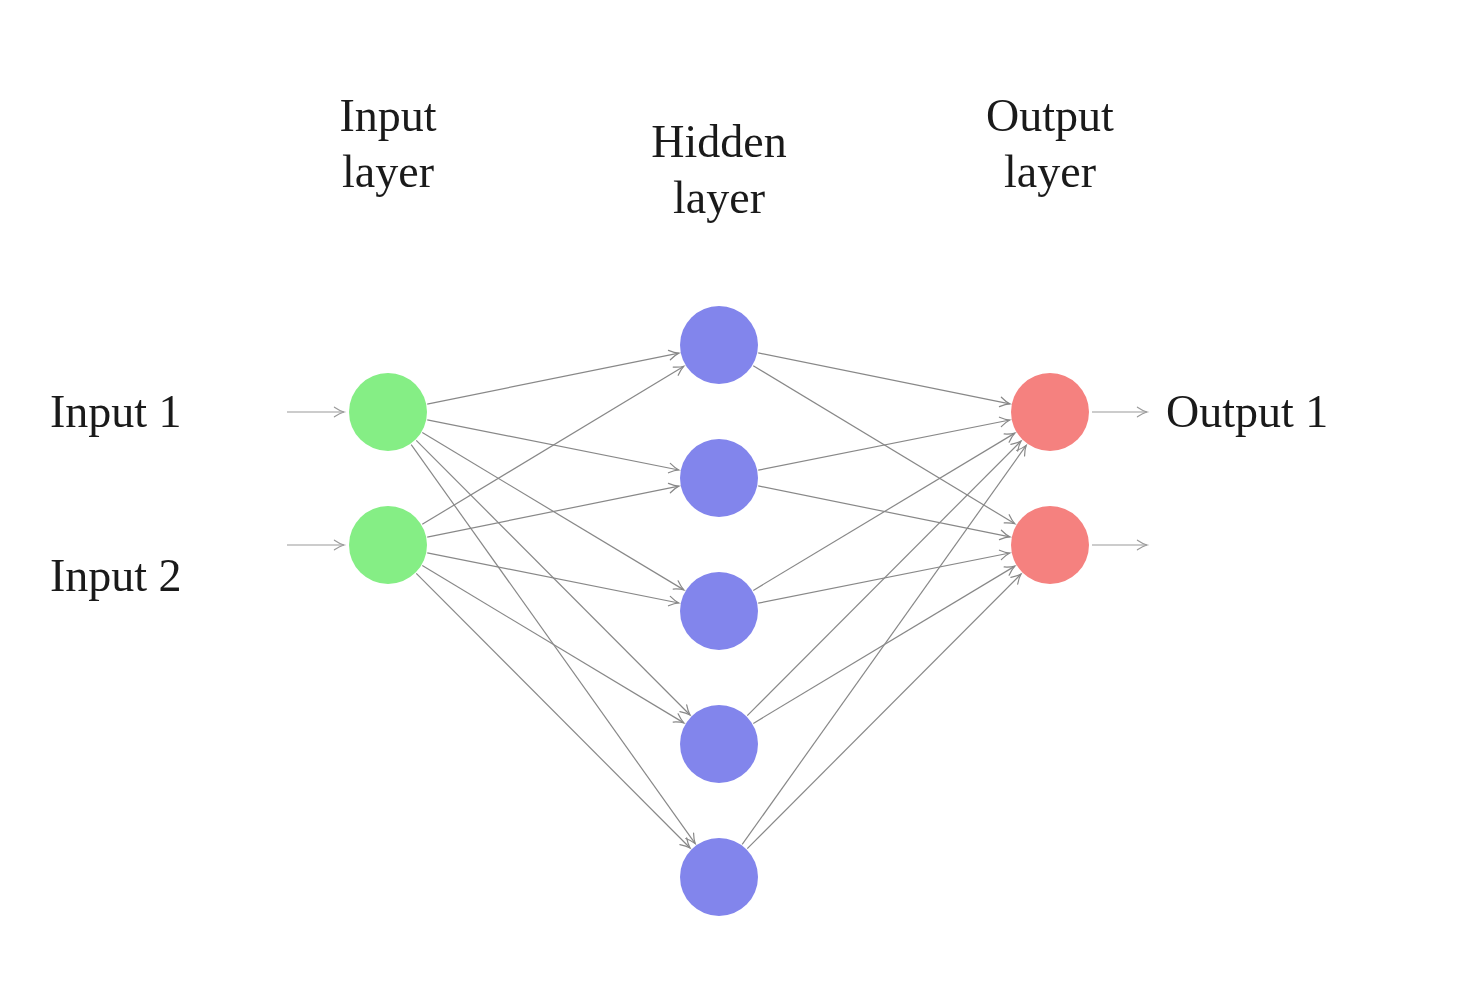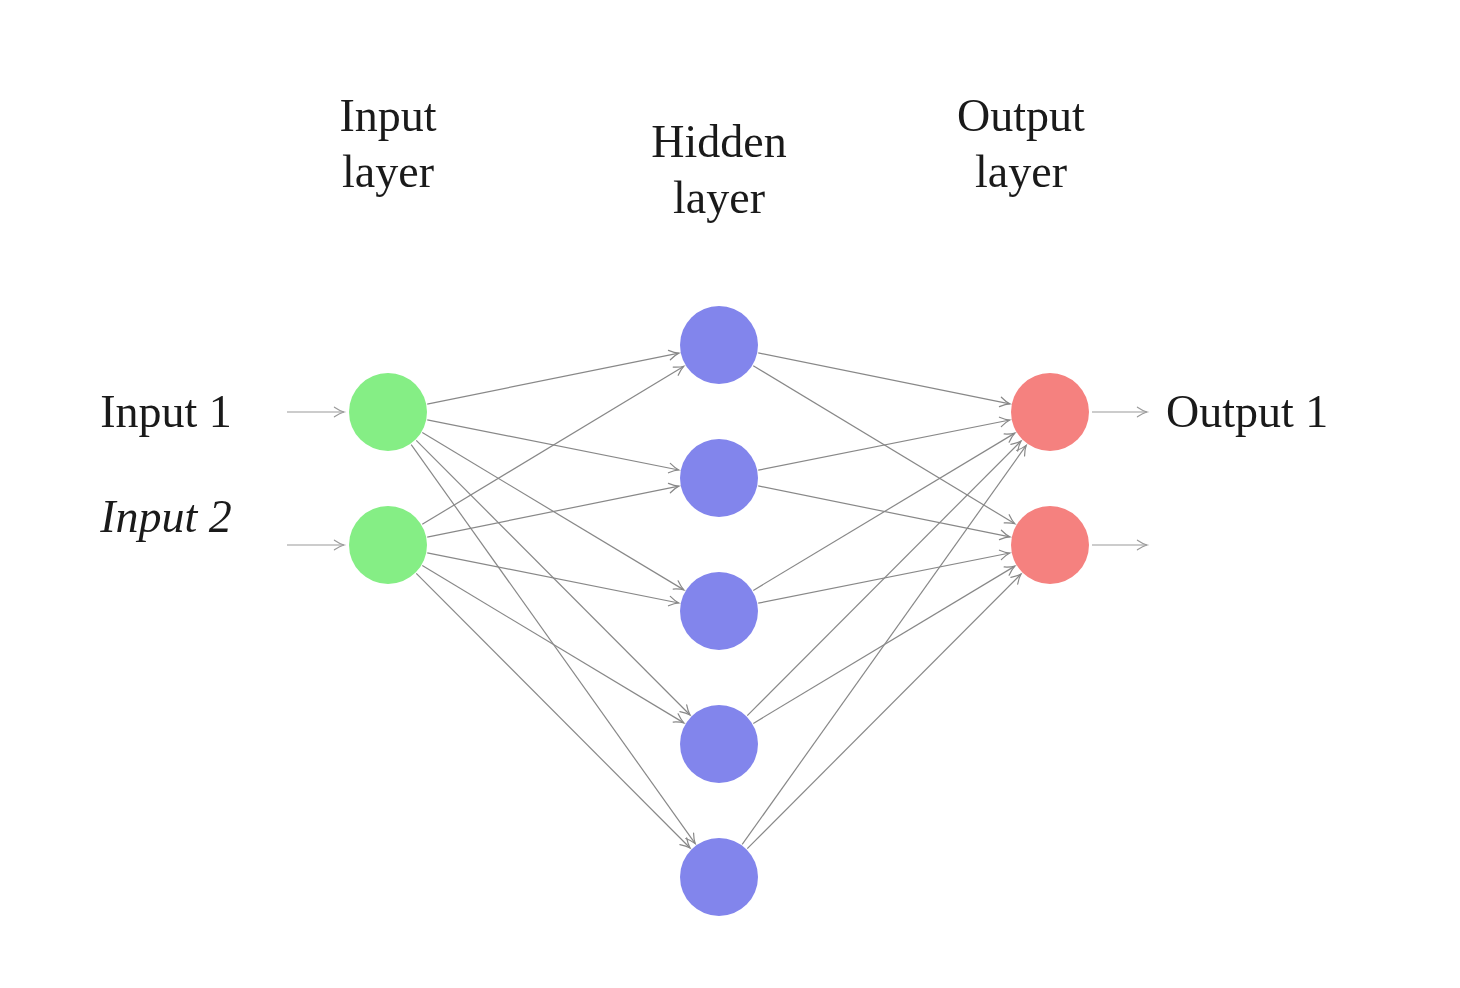--- a/index.html
+++ b/index.html
@@ -25,38 +25,38 @@
     position: absolute;
     top: 88px;
     width: 320px;
     text-align: center;
     font-size: 46px;
     line-height: 56px;
     white-space: nowrap;
   }
   #title-input  { left: 228px; }
   #title-hidden { left: 559px; margin-top: 26px; }
-  #title-output { left: 861px; text-align: center; }
+  #title-output { left: 890px; text-align: center; }
   .io-label {
     position: absolute;
     font-size: 46px;
     line-height: 50px;
     white-space: nowrap;
   }
   .io-left {
     left: 50px;
     width: 232px;
-    text-align: center;
+    text-align: left;
   }
   .io-right {
     left: 1166px;
     text-align: left;
   }
   #label-input-1  { top: 387px; }
-  #label-input-2  { top: 492px; font-style: italic; }
+  #label-input-2  { top: 551px; }
   #label-output-1 { top: 387px; }
   #label-output-2 { top: 520px; }
 </style>
 </head>
 <body>
 
 <div class="canvas" style="color: rgb(26, 26, 26);">
 
   <svg id="net" class="net" width="1460" height="988" viewBox="0 0 1460 988">
     <defs>

